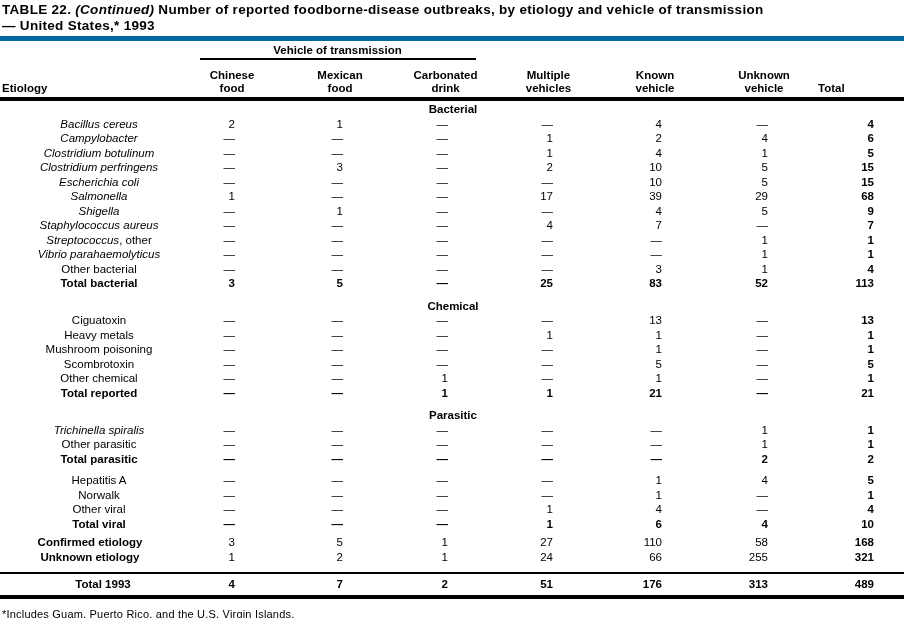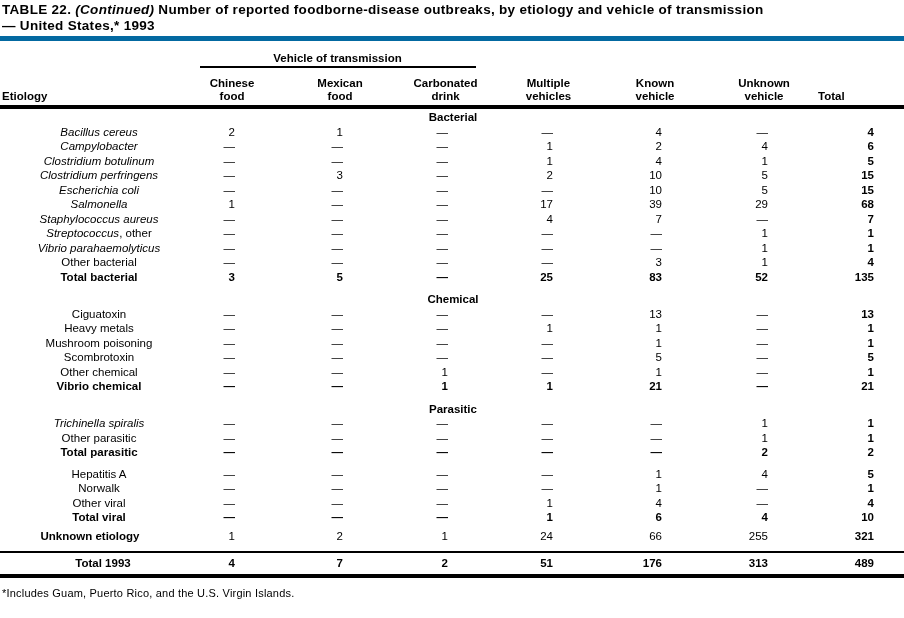--- a/index.html
+++ b/index.html
@@ -26,21 +26,21 @@
   }
   th, td { margin: 0; padding: 0; }
   thead th {
     font-size: 11.5px;
     font-weight: bold;
     vertical-align: bottom;
     text-align: center;
     white-space: pre-line;
     line-height: 13px;
   }
-  tr.hdr-span-row th { height: 27px; border-bottom: none; }
+  tr.hdr-span-row th { height: 19px; border-bottom: none; }
   .voh-inner {
     display: inline-block;
     width: 276px;
     text-align: center;
     border-bottom: 2px solid #000;
     padding-bottom: 1px;
   }
   tr.hdr-row th { height: 35px; border-bottom: 4px solid #000; padding-bottom: 2px; }
   th.etio { text-align: left; padding-left: 2px; }
   th.c7 { text-align: left; padding-right: 19px; }
@@ -178,20 +178,30 @@
           <td class="label indent"><span class="it">Salmonella</span></td>
           <td class="num c1">1</td>
           <td class="num c2">—</td>
           <td class="num c3">—</td>
           <td class="num c4">17</td>
           <td class="num c5">39</td>
           <td class="num c6">29</td>
           <td class="num c7">68</td>
         </tr>
         <tr>
+          <td class="label indent"><span class="it">Shigella</span></td>
+          <td class="num c1">—</td>
+          <td class="num c2">1</td>
+          <td class="num c3">—</td>
+          <td class="num c4">—</td>
+          <td class="num c5">4</td>
+          <td class="num c6">5</td>
+          <td class="num c7">9</td>
+        </tr>
+        <tr>
           <td class="label indent"><span class="it">Staphylococcus aureus</span></td>
           <td class="num c1">—</td>
           <td class="num c2">—</td>
           <td class="num c3">—</td>
           <td class="num c4">4</td>
           <td class="num c5">7</td>
           <td class="num c6">—</td>
           <td class="num c7">7</td>
         </tr>
         <tr>
@@ -225,21 +235,21 @@
           <td class="num c7">4</td>
         </tr>
         <tr class="total-row">
           <td class="label indent"><span>Total bacterial</span></td>
           <td class="num c1">3</td>
           <td class="num c2">5</td>
           <td class="num c3">—</td>
           <td class="num c4">25</td>
           <td class="num c5">83</td>
           <td class="num c6">52</td>
-          <td class="num c7">135</td>
+          <td class="num c7">113</td>
         </tr>
         <tr class="spacer">
           <td colspan="8" style="height: 7px;"></td>
         </tr>
         <tr class="section-hdr">
           <td colspan="8" class="label">Chemical</td>
         </tr>
         <tr>
           <td class="label indent"><span>Ciguatoxin</span></td>
           <td class="num c1">—</td>
@@ -284,21 +294,21 @@
           <td class="label indent"><span>Other chemical</span></td>
           <td class="num c1">—</td>
           <td class="num c2">—</td>
           <td class="num c3">1</td>
           <td class="num c4">—</td>
           <td class="num c5">1</td>
           <td class="num c6">—</td>
           <td class="num c7">1</td>
         </tr>
         <tr class="total-row">
-          <td class="label indent"><span>Vibrio chemical</span></td>
+          <td class="label indent"><span>Total reported</span></td>
           <td class="num c1">—</td>
           <td class="num c2">—</td>
           <td class="num c3">1</td>
           <td class="num c4">1</td>
           <td class="num c5">21</td>
           <td class="num c6">—</td>
           <td class="num c7">21</td>
         </tr>
         <tr class="spacer">
           <td colspan="8" style="height: 7px;"></td>
@@ -374,20 +384,30 @@
           <td class="num c1">—</td>
           <td class="num c2">—</td>
           <td class="num c3">—</td>
           <td class="num c4">1</td>
           <td class="num c5">6</td>
           <td class="num c6">4</td>
           <td class="num c7">10</td>
         </tr>
         <tr class="spacer">
           <td colspan="8" style="height: 4px;"></td>
+        </tr>
+        <tr class="summary-row">
+          <td class="label"><span>Confirmed etiology</span></td>
+          <td class="num c1">3</td>
+          <td class="num c2">5</td>
+          <td class="num c3">1</td>
+          <td class="num c4">27</td>
+          <td class="num c5">110</td>
+          <td class="num c6">58</td>
+          <td class="num c7">168</td>
         </tr>
         <tr class="summary-row">
           <td class="label"><span>Unknown etiology</span></td>
           <td class="num c1">1</td>
           <td class="num c2">2</td>
           <td class="num c3">1</td>
           <td class="num c4">24</td>
           <td class="num c5">66</td>
           <td class="num c6">255</td>
           <td class="num c7">321</td>

